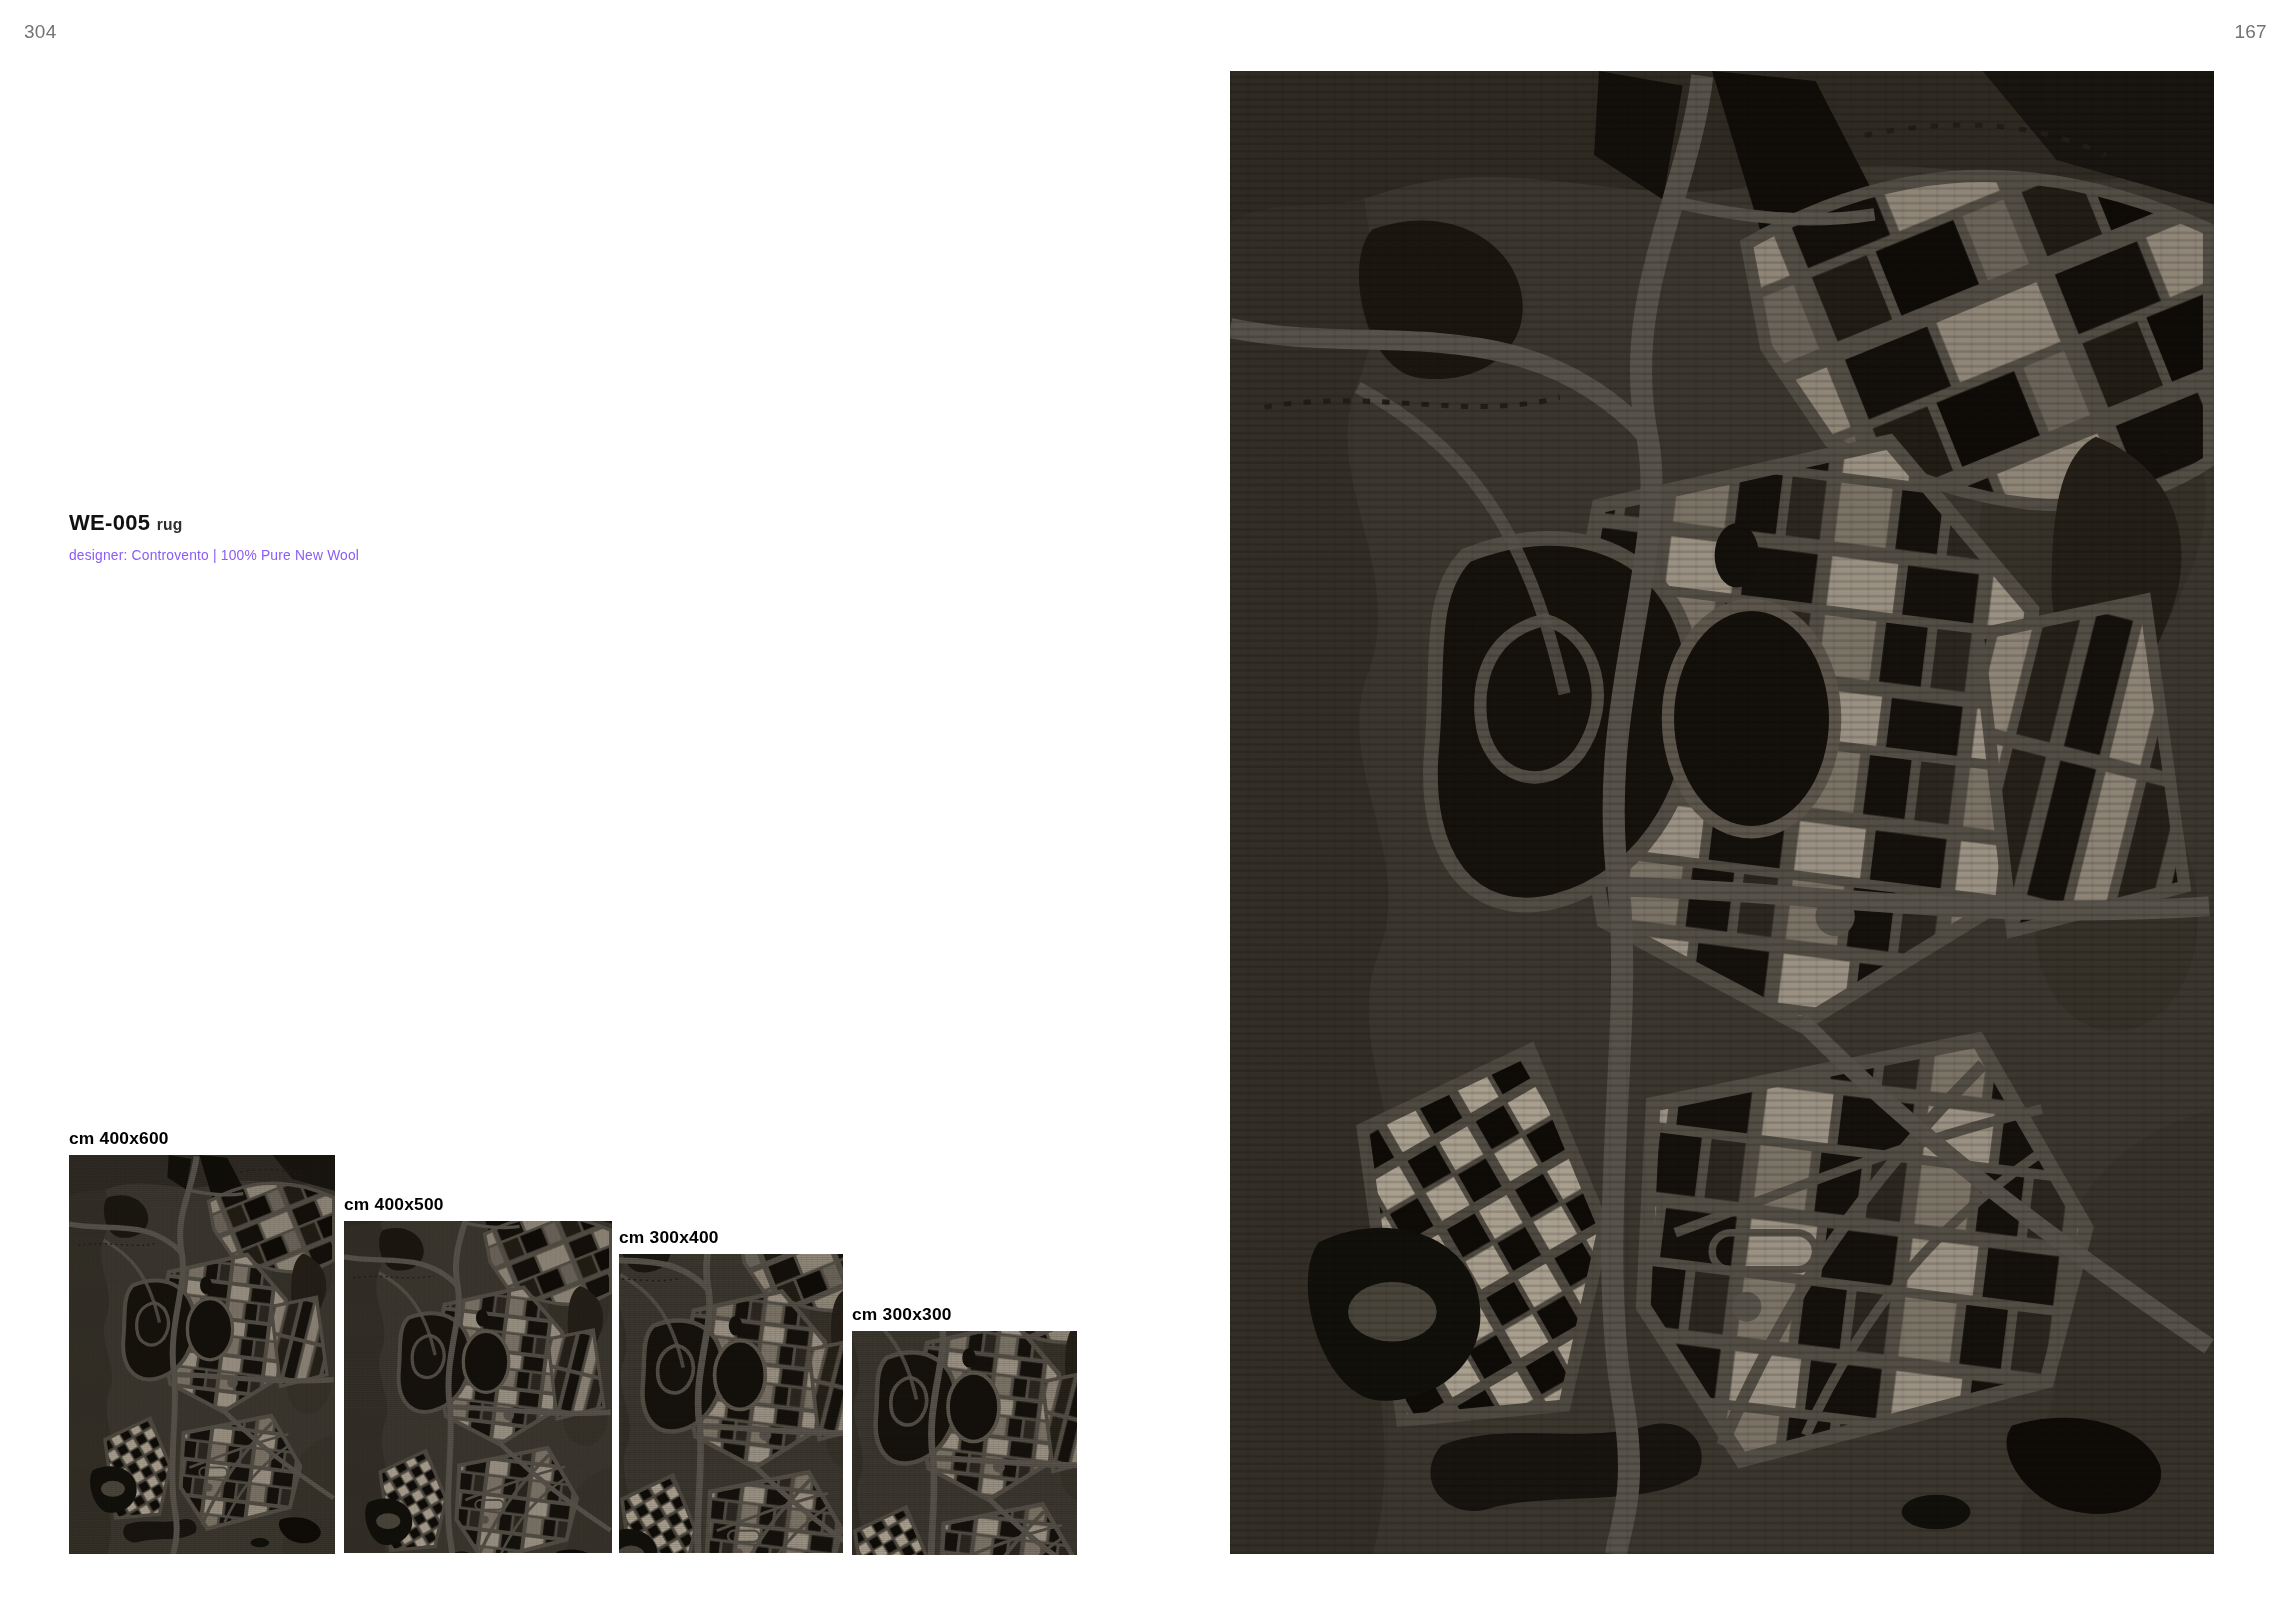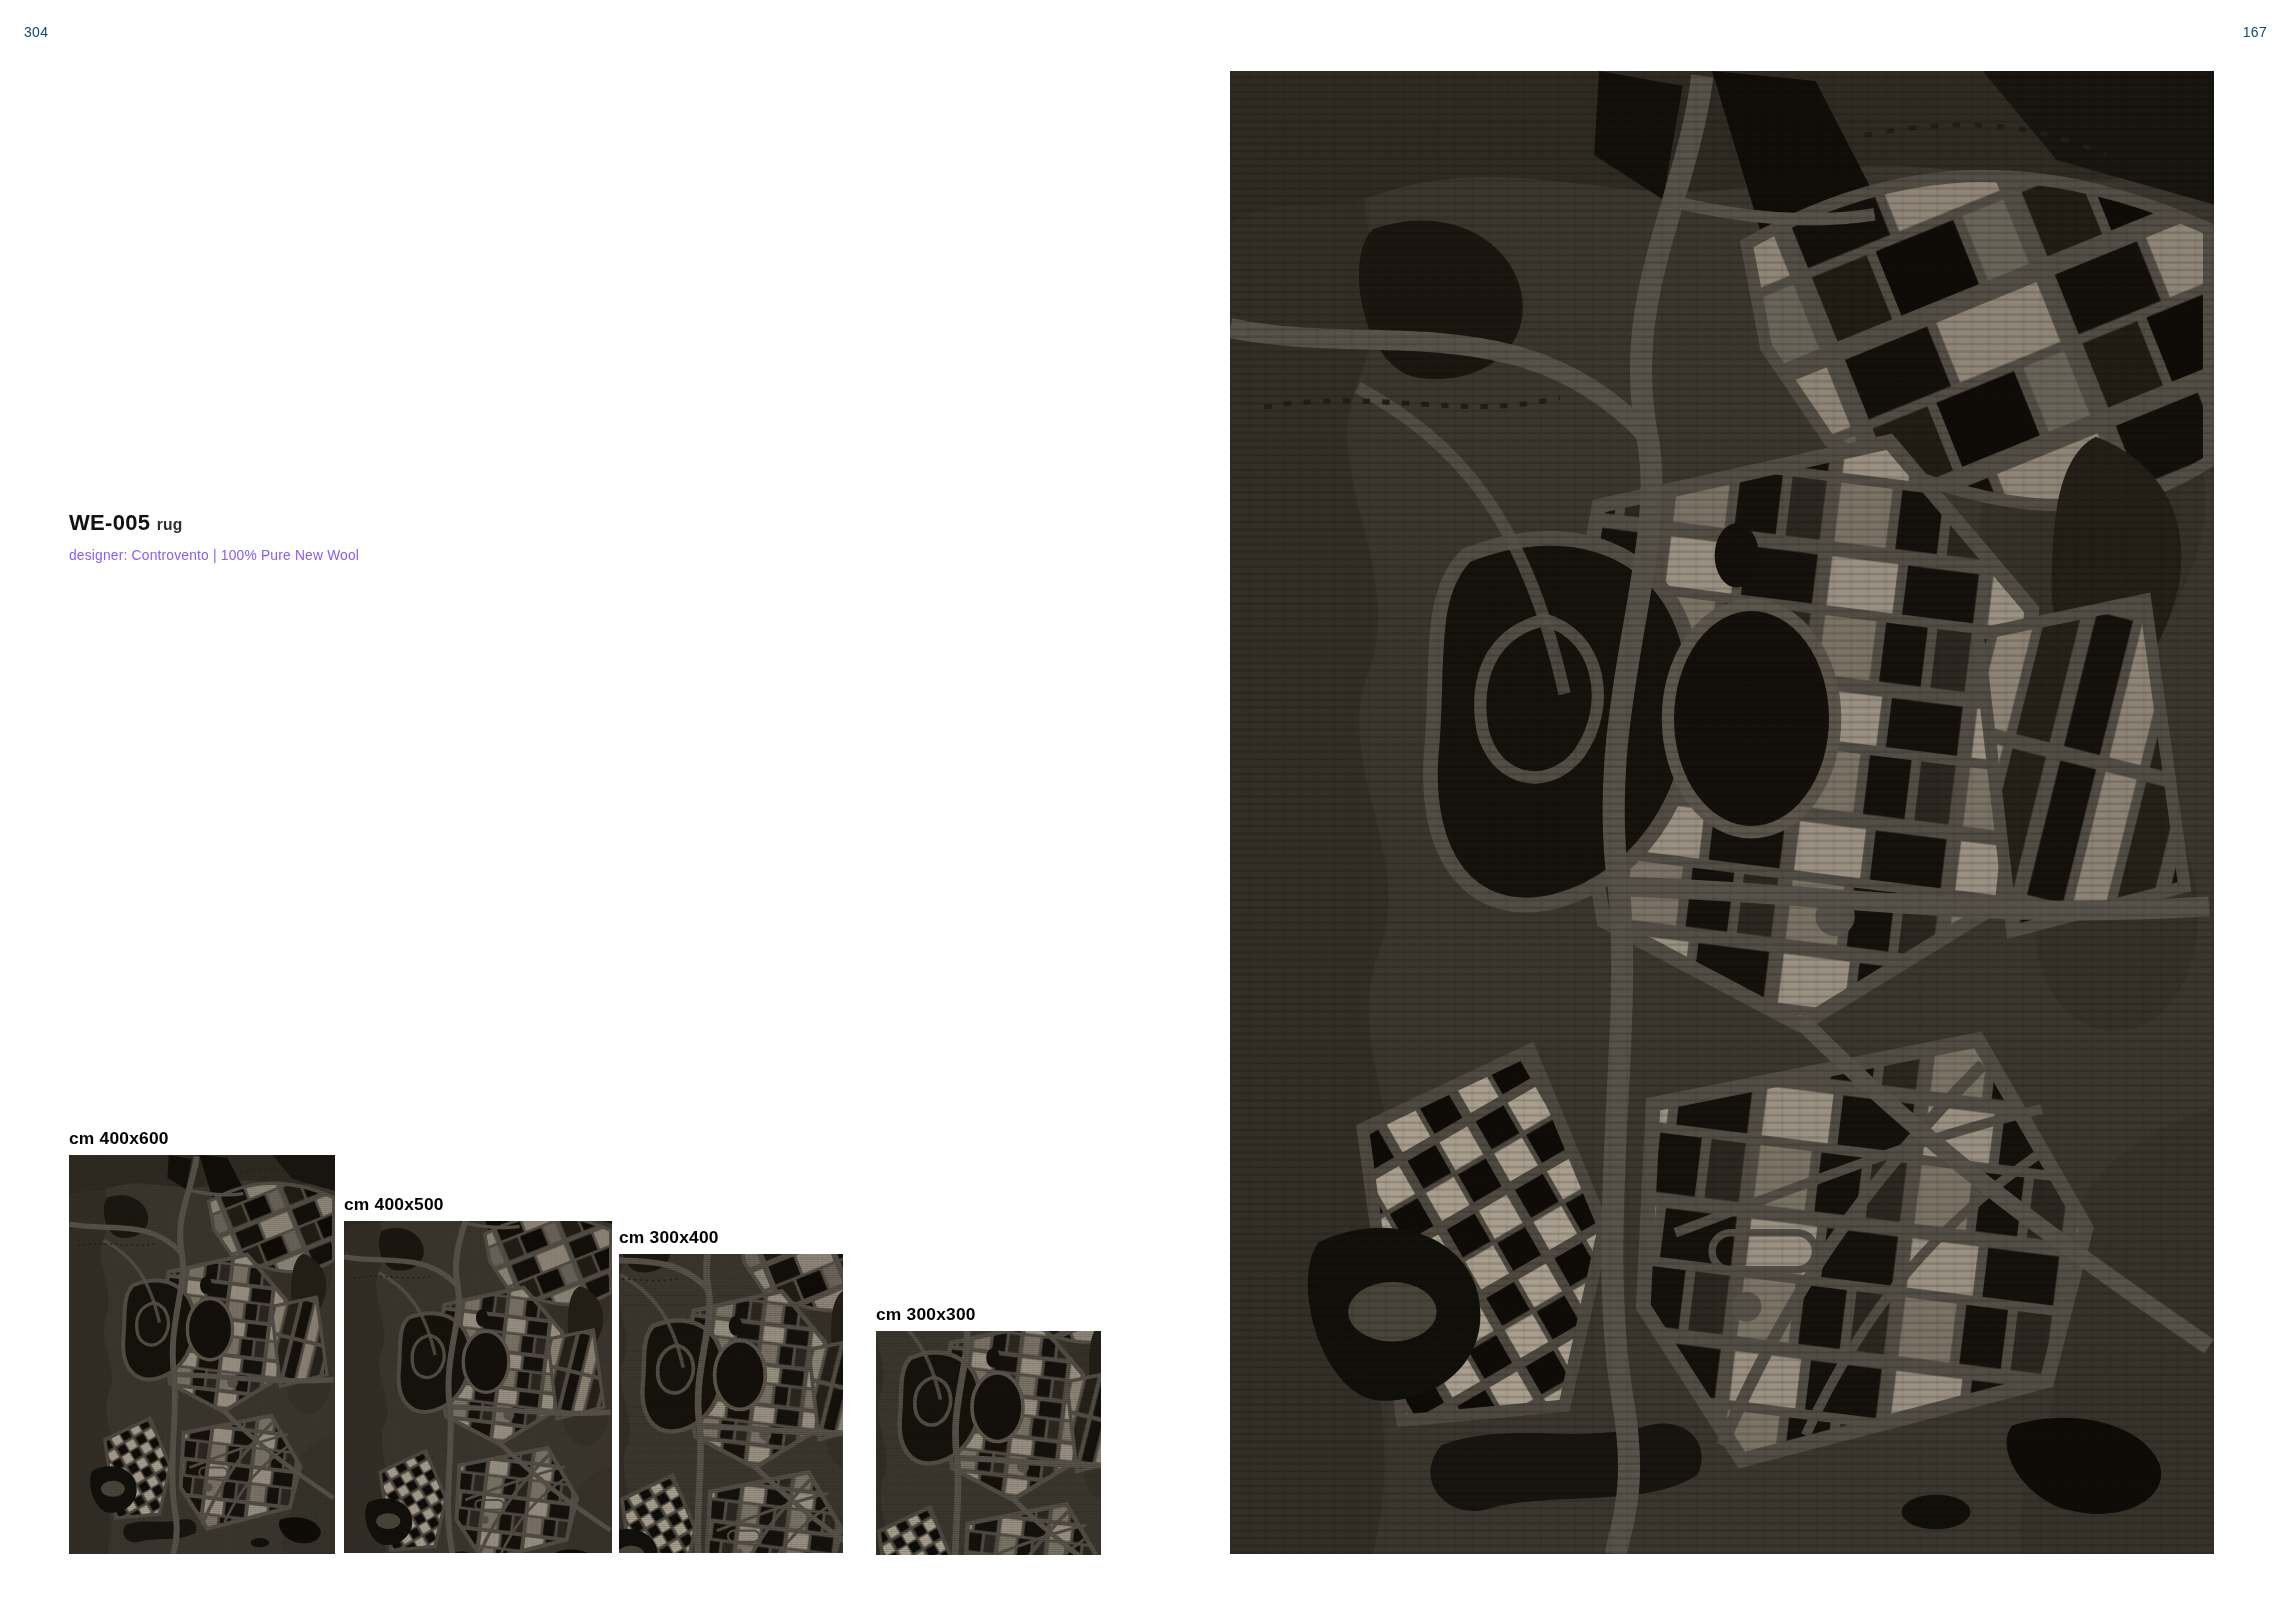--- a/index.html
+++ b/index.html
@@ -8,24 +8,24 @@
     width:2296px;
     height:1624px;
     background:#ffffff;
     font-family:"Liberation Sans", sans-serif;
     color:#161616;
     overflow:hidden;
   }
   .pagenum{
     position:absolute;
     top:22px;
-    font-size:14px;
+    font-size:19px;
     line-height:20px;
     letter-spacing:0.3px;
-    color:#0c4a6e;
+    color:#737373;
   }
   .pagenum.left{left:24px;}
   .pagenum.right{right:29px;text-align:right;}
 
   .product-info{
     position:absolute;
     left:69px;
     top:511px;
     width:643px;
   }
@@ -63,21 +63,21 @@
     font-weight:700;
     letter-spacing:0.2px;
     color:#000000;
     white-space:nowrap;
   }
   .rug-svg{display:block;width:100%;height:100%;background:#3b372f;}
 
   .thumb-400x600{left:69px;  top:1155px; width:266px; height:399px;}
   .thumb-400x500{left:344px; top:1221px; width:268px; height:332px;}
   .thumb-300x400{left:619px; top:1254px; width:224px; height:299px;}
-  .thumb-300x300{left:876px; top:1331px; width:225px; height:224px;}
+  .thumb-300x300{left:852px; top:1331px; width:225px; height:224px;}
   .main-rug     {left:1230px;top:71px;   width:984px;height:1483px;}
 
   .defs-svg{position:absolute;width:0;height:0;overflow:hidden;}
 </style>
 </head>
 <body>
 
 <div class="canvas">
 
   <svg class="defs-svg" aria-hidden="true">

